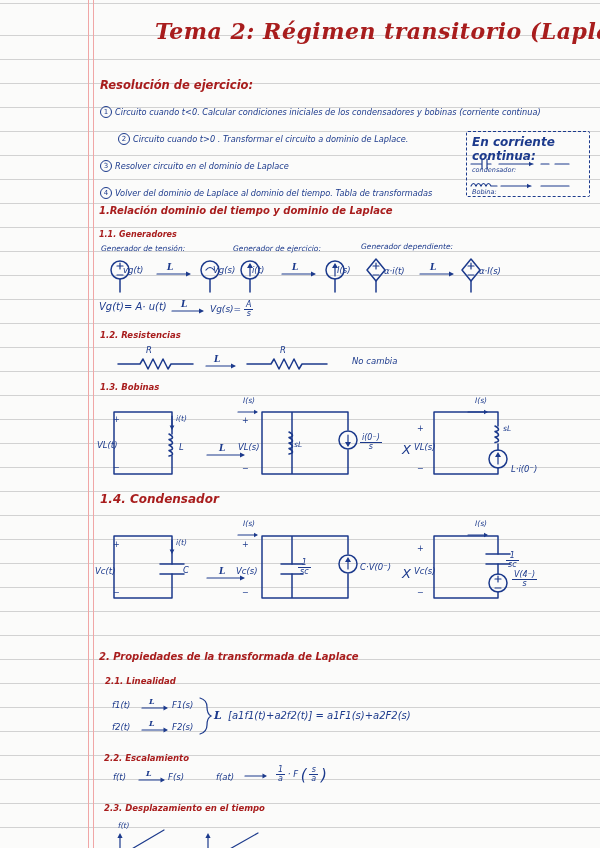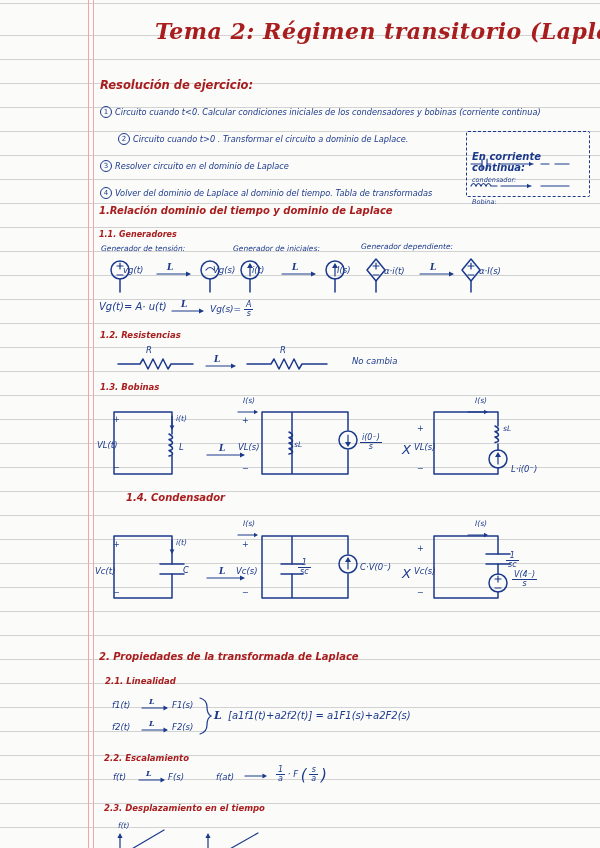--- a/index.html
+++ b/index.html
@@ -70,21 +70,21 @@
   <span class="cnum">2</span><span>Circuito cuando  t&gt;0 . Transformar el circuito a dominio de Laplace.</span>
 </div>
 <div class="ink hw" style="left:100px;top:160px;font-size:8.2px;">
   <span class="cnum">3</span><span>Resolver circuito en el dominio  de Laplace</span>
 </div>
 <div class="ink hw" style="left:100px;top:187px;font-size:8.2px;">
   <span class="cnum">4</span><span>Volver del dominio de Laplace  al dominio del tiempo. Tabla de transformadas</span>
 </div>
 
 <div id="dcnote" style="left:466px;top:131px;width:112px;height:58px;">
-  <div class="hw u" style="font-size:10px;font-weight:bold;margin-top:16px;">En corriente continua:</div>
+  <div class="hw u" style="font-size:12px;font-weight:bold;">En corriente continua:</div>
   <div class="hw" style="font-size:6.5px;margin-top:3px;">condensador:</div>
   <svg style="left:2px;top:27px;width:106px;height:10px;">
     <path class="st2" d="M2,5 h10 M13,0 v10 M18,0 v10 M18,5 h4"></path>
     <path class="st2" d="M30,5 h34"></path>
       <path class="fl" d="M64,5 l-4,-2.2 v4.4 z"></path>
     <path class="st2" d="M72,5 h8 M86,5 h14"></path>
   </svg>
   <div class="hw" style="font-size:6.5px;margin-top:14px;">Bobina:</div>
   <svg style="left:2px;top:48px;width:106px;height:10px;">
     <path class="st2" d="M2,6 q2.5,-5 5,0 q2.5,-5 5,0 q2.5,-5 5,0 q2.5,-5 5,0 M22,6 h6"></path>
@@ -92,21 +92,21 @@
       <path class="fl" d="M62,6 l-4,-2.2 v4.4 z"></path>
     <path class="st2" d="M72,6 h28"></path>
   </svg>
 </div>
 
 <div class="ink red hw u" style="left:99px;top:205px;font-size:10px;font-weight:bold;">1.Relación  dominio  del tiempo  y dominio de Laplace</div>
 
 <div class="ink red hw" style="left:99px;top:230px;font-size:8px;font-weight:bold;">1.1. Generadores</div>
 
 <div class="ink hw xs" style="left:101px;top:244px;">Generador de tensión:</div>
-<div class="ink hw xs" style="left:233px;top:244px;">Generador de iniciales:</div>
+<div class="ink hw xs" style="left:233px;top:244px;">Generador de ejercicio:</div>
 <div class="ink hw xs" style="left:361px;top:242px;">Generador dependiente:</div>
 
 <svg style="left:106px;top:258px;width:30px;height:36px;">
   <circle class="st" cx="14" cy="12" r="9"></circle>
   <path class="st2" d="M11,8 h6 M14,5 v6 M11,17 h6"></path>
   <path class="st" d="M14,21 v13"></path>
 </svg>
 <div class="ink hw sm" style="left:123px;top:265px;">vg(t)</div>
 <svg style="left:153px;top:262px;width:42px;height:16px;">
   <path class="st2" d="M4,12 h32"></path>
@@ -246,21 +246,21 @@
   <circle class="st" cx="68" cy="53" r="9"></circle>
   <path class="st2" d="M68,58 v-10"></path>
     <path class="fl" d="M68,46 l-3,5 h6 z"></path>
 </svg>
 <div class="ink hw sm" style="left:414px;top:442px;">VL(s)</div>
 <div class="ink hw xs" style="left:503px;top:424px;">sL</div>
 <div class="ink" style="left:417px;top:424px;font-size:8px;">+</div>
 <div class="ink" style="left:417px;top:464px;font-size:8px;">−</div>
 <div class="ink hw sm" style="left:511px;top:455px;margin-top:9px;">L·i(0⁻)</div>
 
-<div class="ink red hw" style="left:100px;top:492px;font-size:10px;font-weight:bold;margin-left:26px;">1.4. Condensador</div>
+<div class="ink red hw" style="left:100px;top:492px;font-size:12px;font-weight:bold;">1.4. Condensador</div>
 
 <svg style="left:110px;top:528px;width:80px;height:78px;">
   <path class="st" d="M4,8 h58 M4,8 v62 M4,70 h58 M62,8 v28 M62,46 v24"></path>
   <path class="st" d="M50,36 h24 M50,46 h24"></path>
   <path class="st2" d="M62,12 v12"></path>
     <path class="fl" d="M62,26 l-2.4,-4.5 h4.8 z"></path>
 </svg>
 <div class="ink hw xs" style="left:176px;top:538px;">i(t)</div>
 <div class="ink hw sm" style="left:95px;top:566px;">Vc(t)</div>
 <div class="ink hw sm" style="left:183px;top:565px;">C</div>

